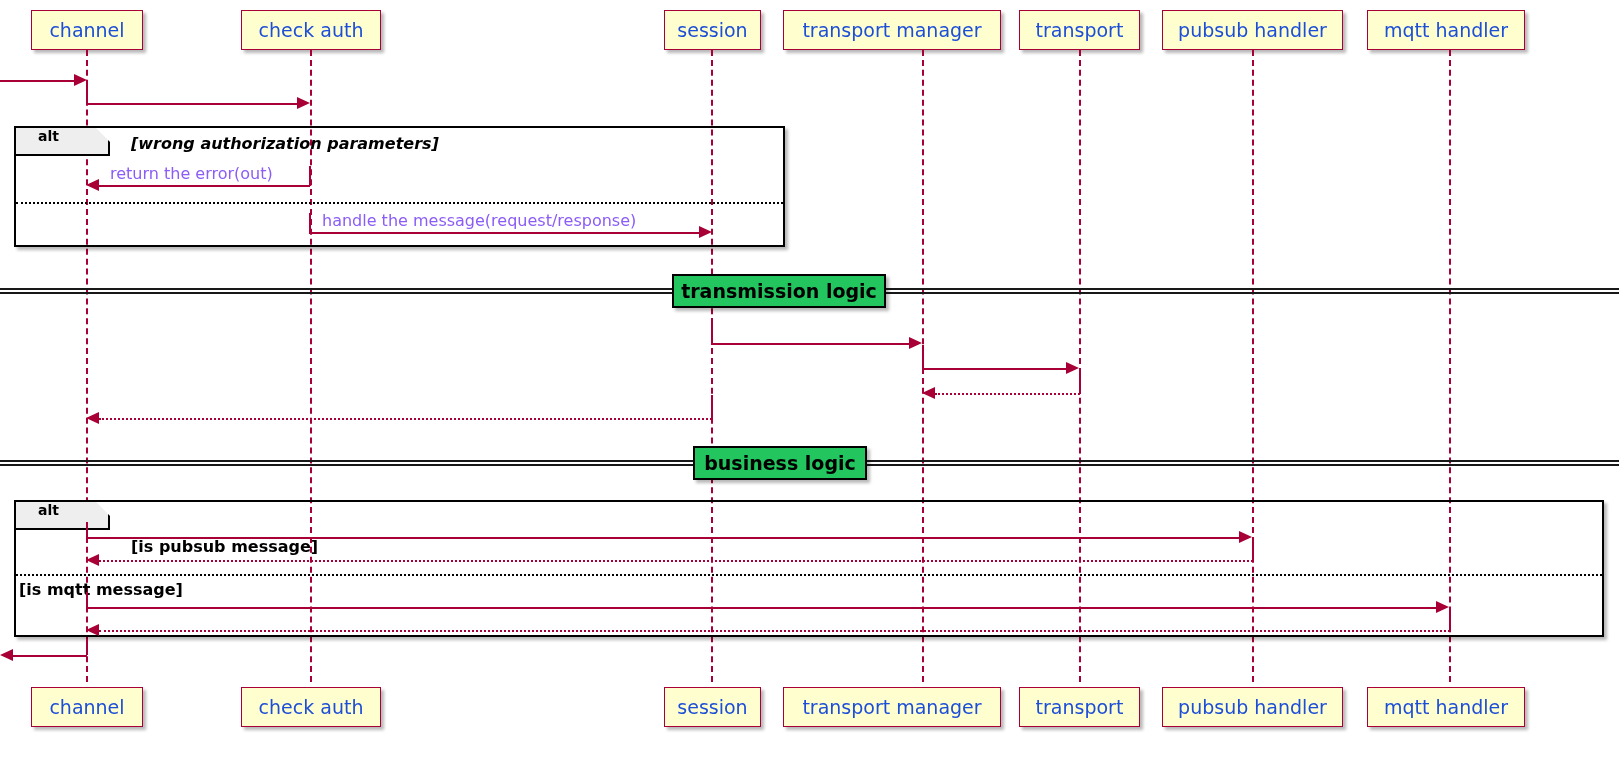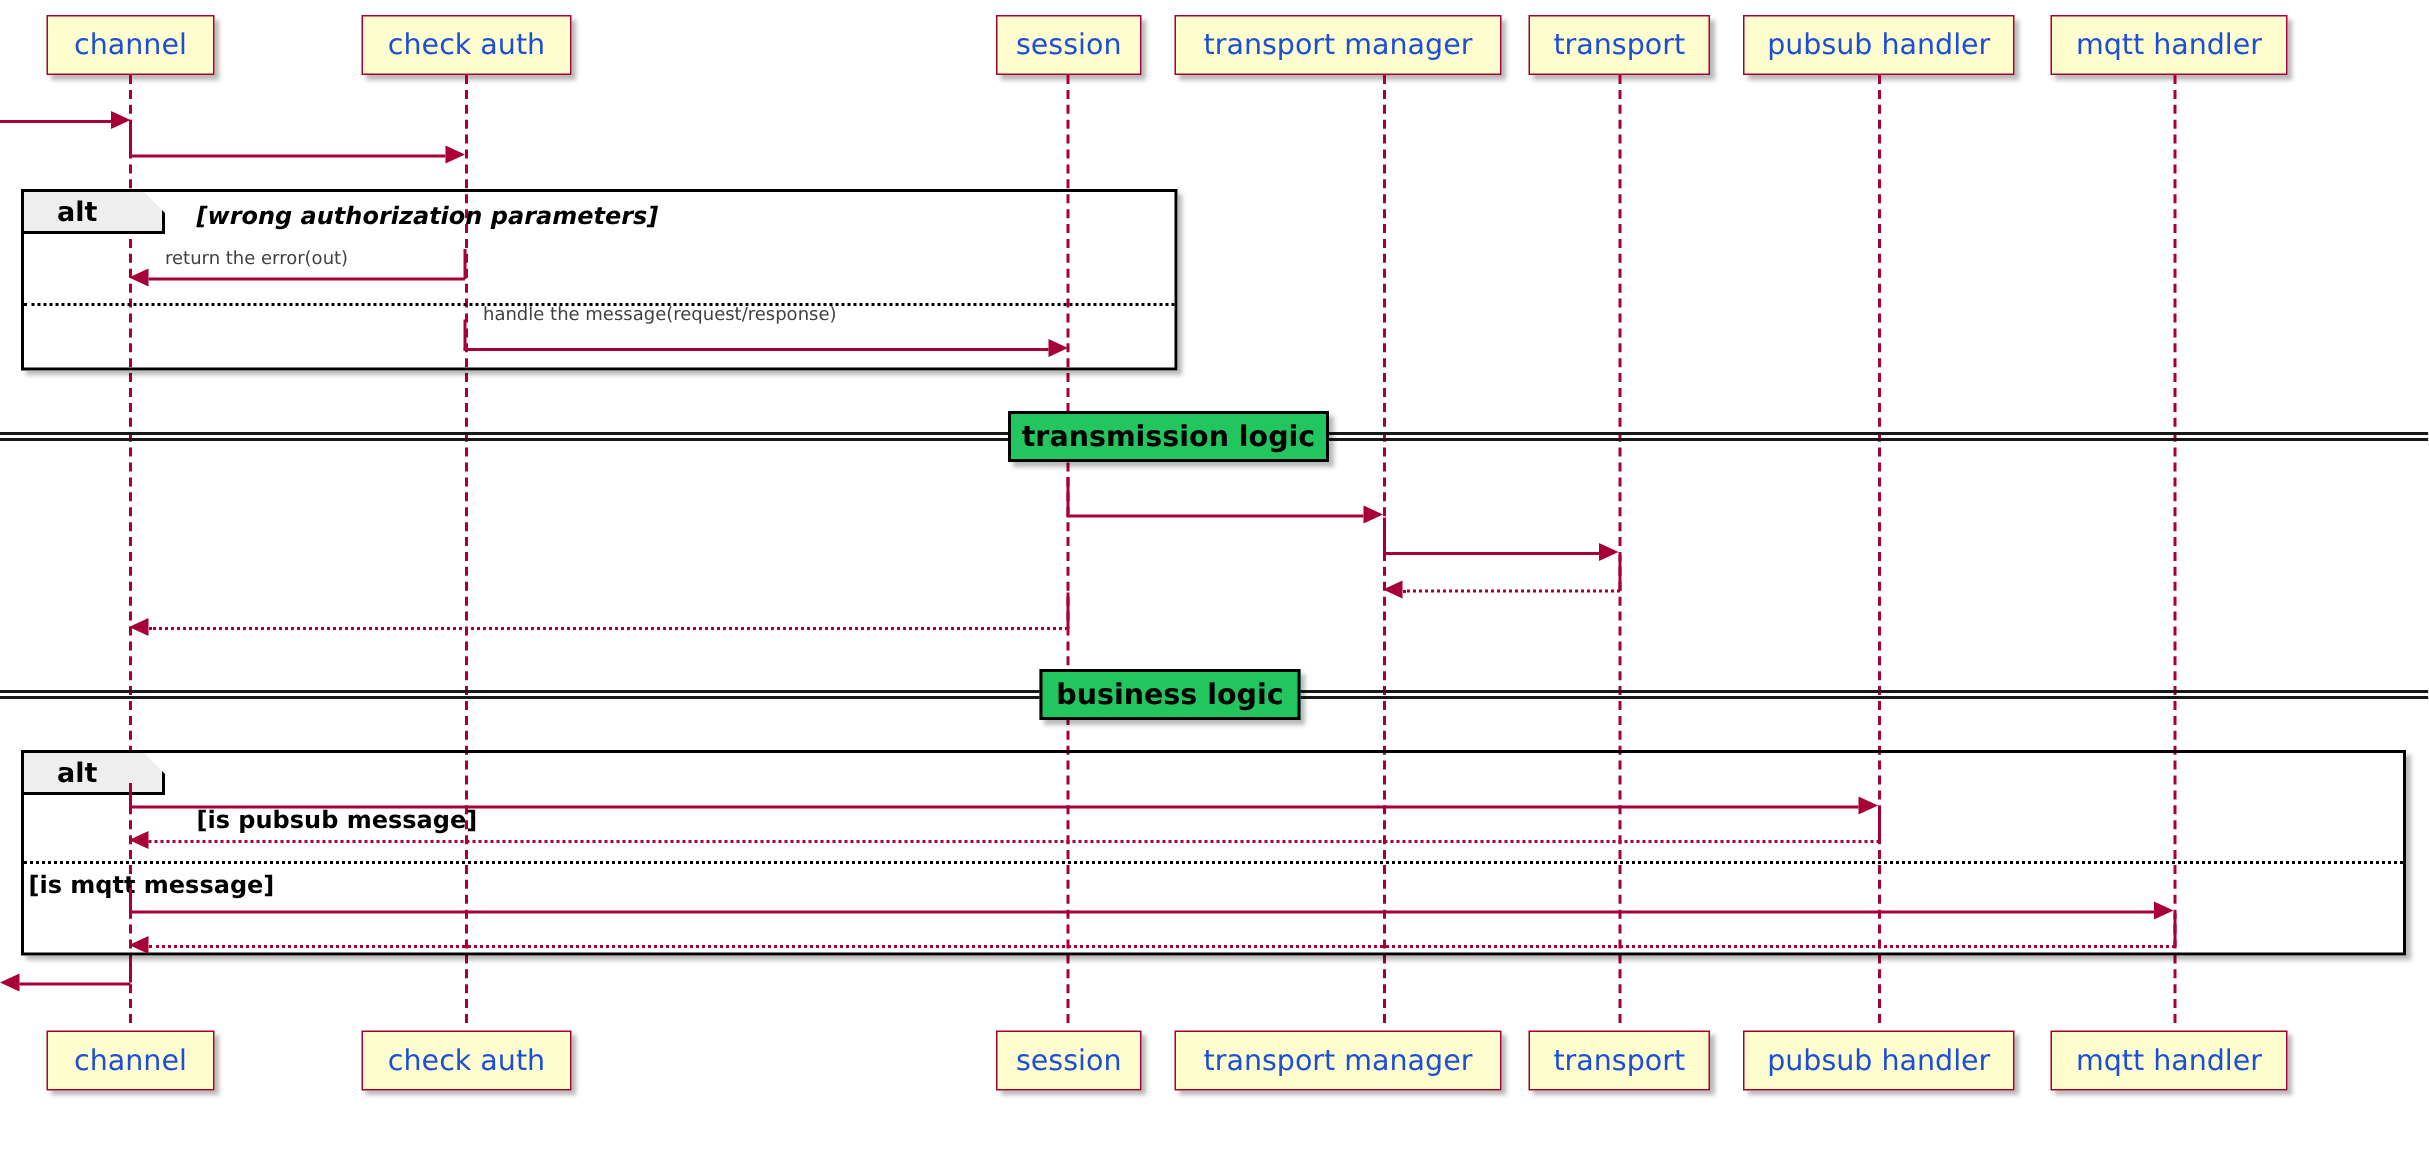--- a/index.html
+++ b/index.html
@@ -64,45 +64,45 @@
     border-bottom: 6px solid transparent;
     border-left: 13px solid #A80036;
   }
   .arrow-head.left {
     border-top: 6px solid transparent;
     border-bottom: 6px solid transparent;
     border-right: 13px solid #A80036;
   }
   .msg-label {
     position: absolute;
-    font-size: 12px;
-    color: #404040;
+    font-size: 16px;
+    color: #8b5cf6;
     white-space: nowrap;
     line-height: 1;
   }
 
   
   .group-frame {
     position: absolute;
     box-sizing: border-box;
     border: 2.5px solid #000000;
     background: transparent;
     box-shadow: 3px 3px 3px rgba(0,0,0,0.28);
   }
   .group-tab {
     position: absolute;
     box-sizing: border-box;
     background: #EEEEEE;
     border-right: 2px solid #000000;
     border-bottom: 2px solid #000000;
     height: 28px;
     display: flex;
-    align-items: center;
+    align-items: flex-start;
     padding-left: 22px;
-    font-size: 18px;
+    font-size: 14px;
     font-weight: bold;
     color: #000000;
     clip-path: polygon(0 0, calc(100% - 14px) 0, 100% 50%, 100% 100%, 0 100%);
   }
   .group-cond {
     position: absolute;
     font-size: 16px;
     font-weight: bold;
     color: #000000;
     white-space: nowrap;
@@ -190,21 +190,21 @@
 
   <div class="msg-label" style="left:110px; top:166px;">
     <span>return the error(out)</span>
   </div>
   <div class="msg-stem" style="left:309px; top:166px; height:20px;"></div>
   <div class="msg-line" style="left:99px; top:185px; width:211px;"></div>
   <div class="arrow-head left" style="left:86px; top:179px;"></div>
 
   <div class="group-divider" style="left:16px; top:202px; width:767px;"></div>
 
-  <div class="msg-label" style="left:322px; top:203px;">
+  <div class="msg-label" style="left:322px; top:213px;">
     <span>handle the message(request/response)</span>
   </div>
   <div class="msg-stem" style="left:309px; top:213px; height:20px;"></div>
   <div class="msg-line" style="left:309px; top:232px; width:390px;"></div>
   <div class="arrow-head right" style="left:699px; top:226px;"></div>
 
   <div class="sep-rail" style="left:0px; top:288px; width:676px;"></div>
   <div class="sep-rail" style="left:882px; top:288px; width:737px;"></div>
   <div class="sep-box" style="left:672px; top:274px; width:214px;">
     <span>transmission logic</span>

